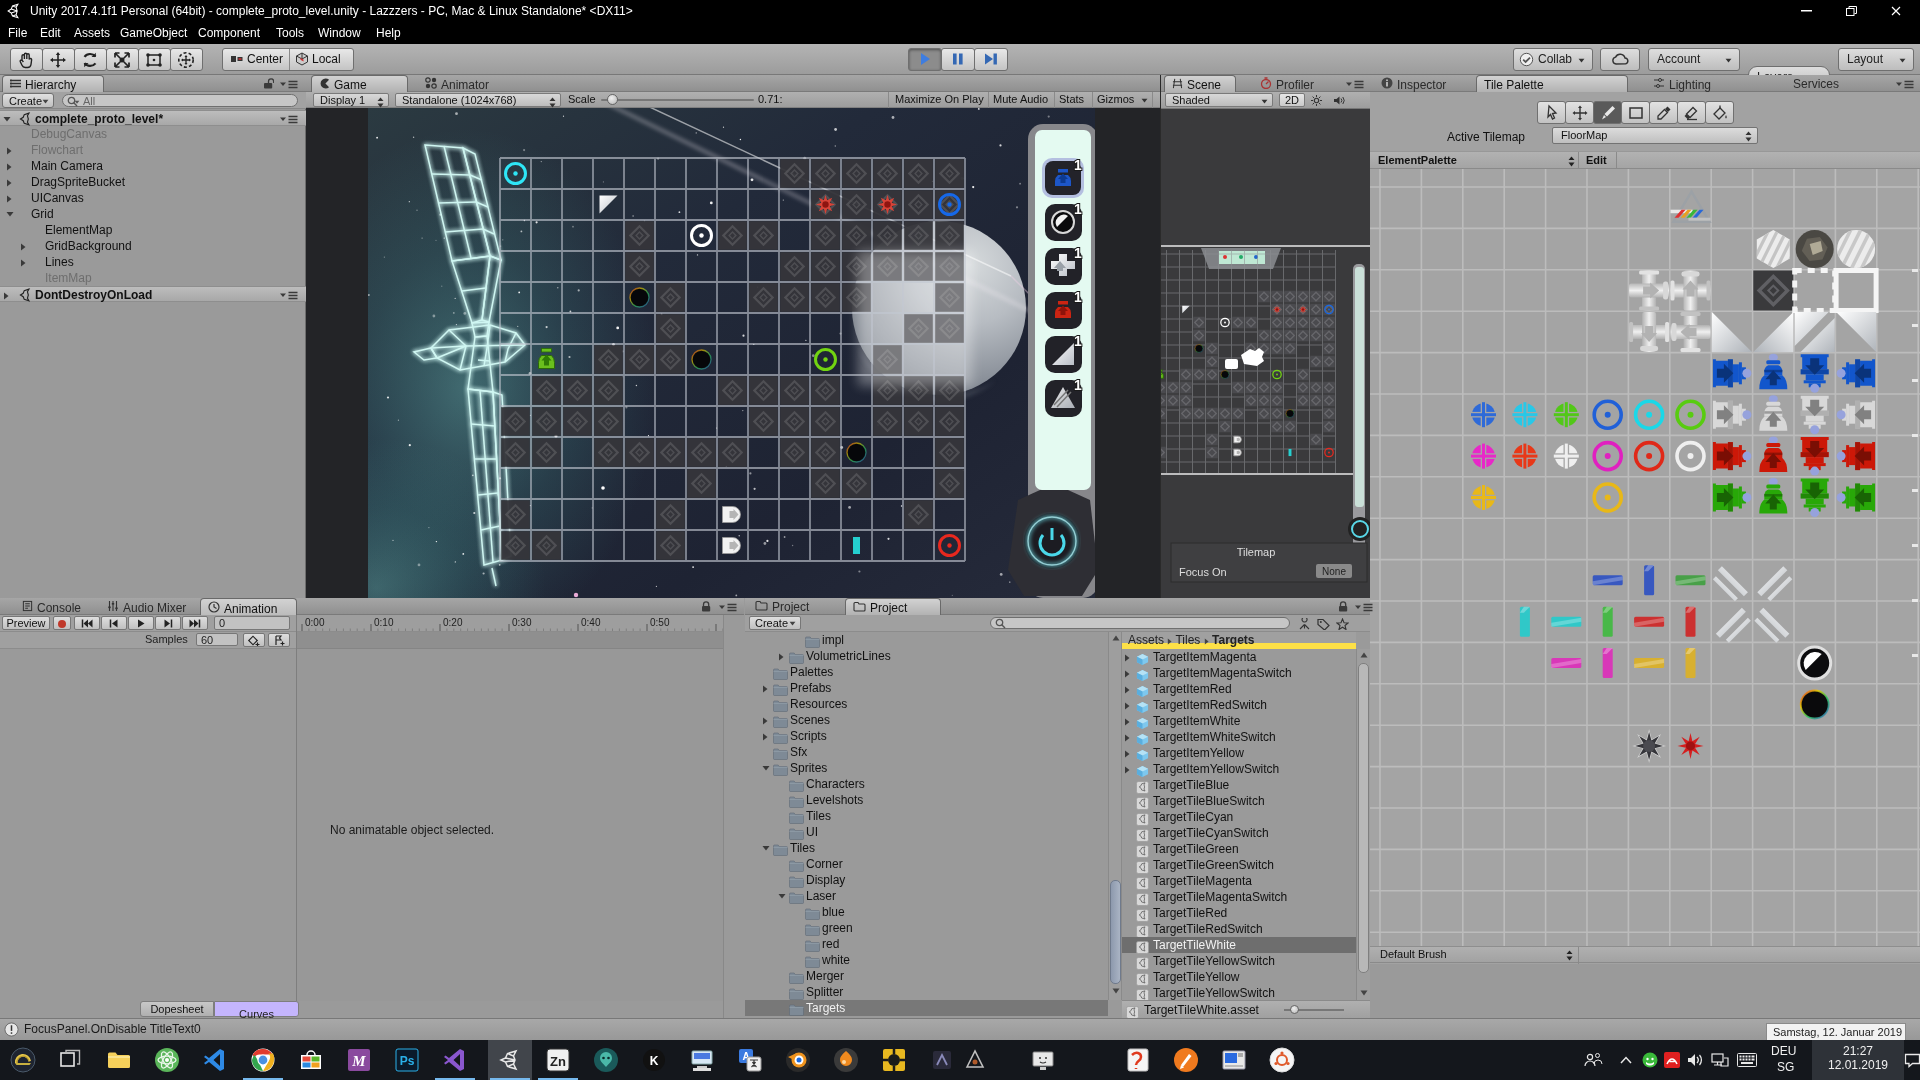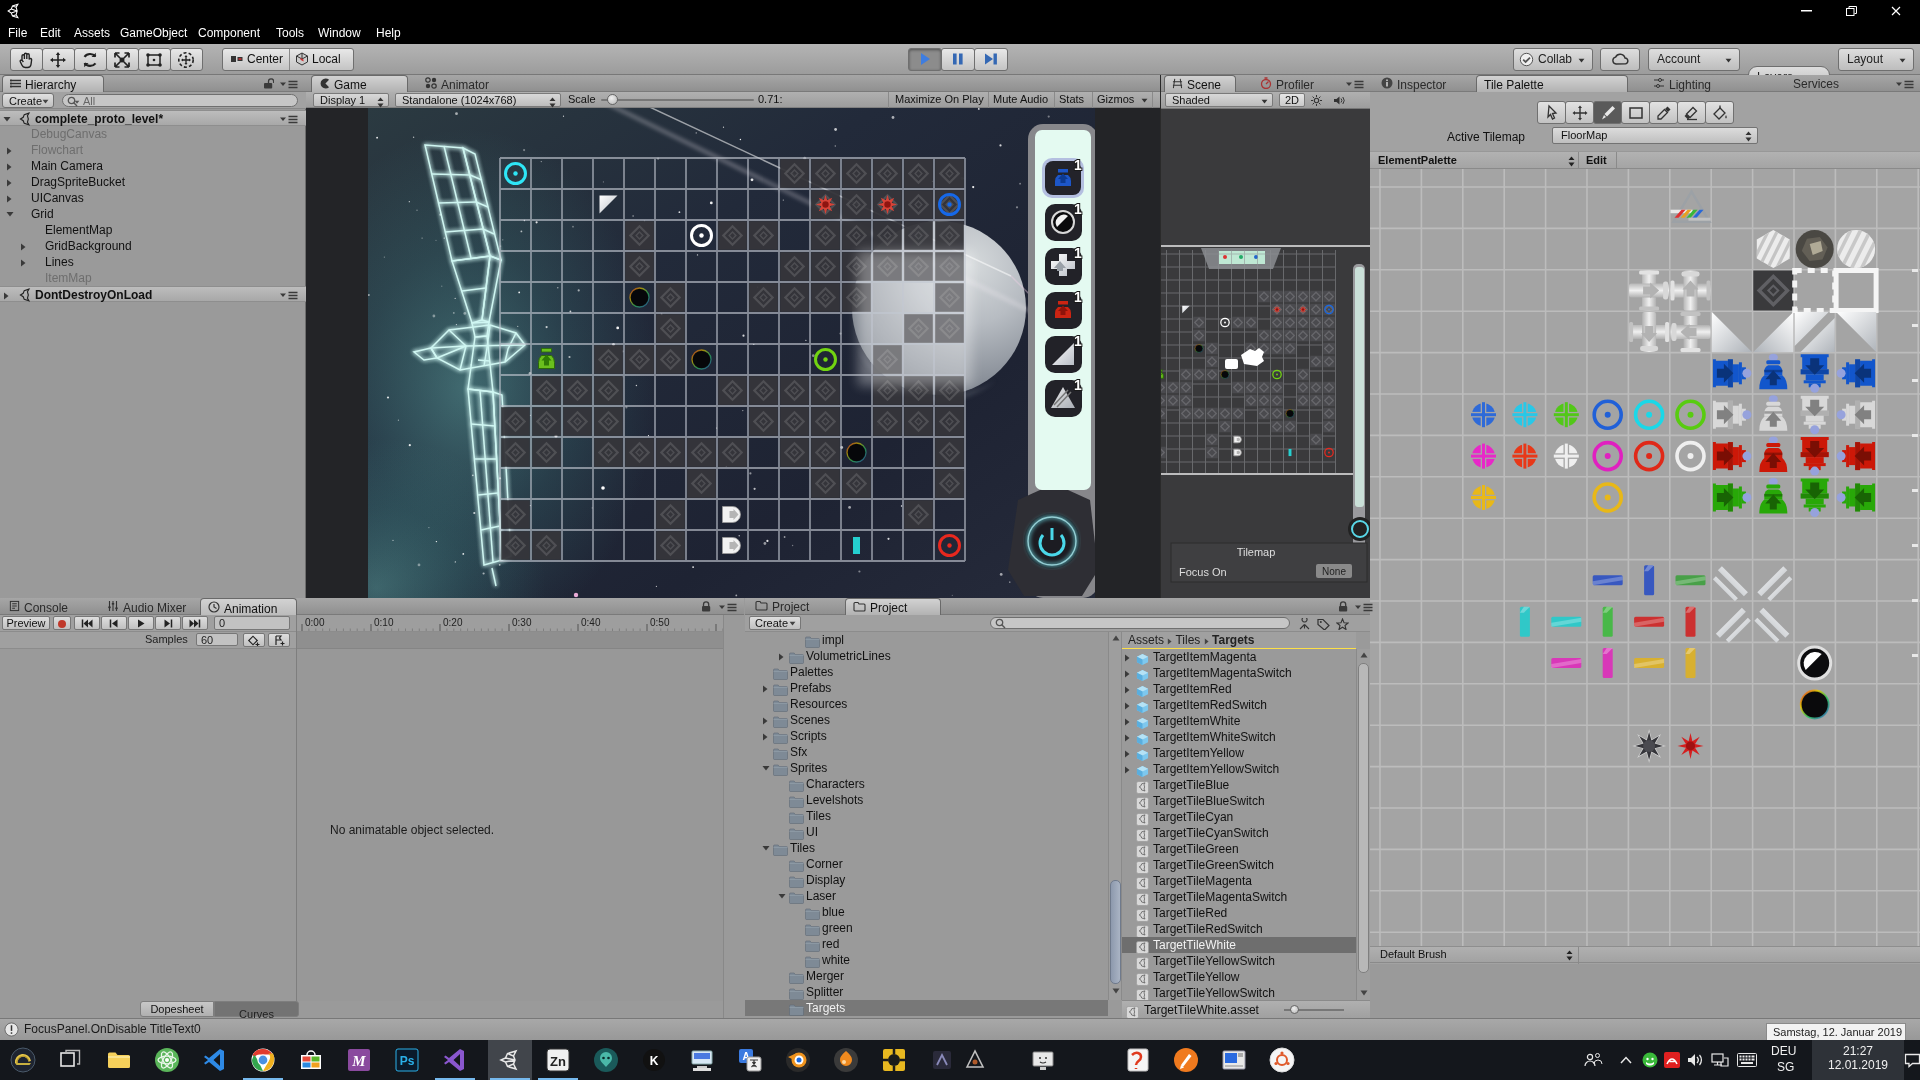--- a/index.html
+++ b/index.html
@@ -5,20 +5,21 @@
 html,body { width:1920px; height:1080px; overflow:hidden; }
 body { font-family:"Liberation Sans", sans-serif; background:#9a9a9a; position:relative; }
 .abs { position:absolute; }
 </style></head>
 <body>
 
 <div class="abs" style="left:0;top:0;width:1920px;height:22px;background:#000;">
   <svg class="abs" style="left:6px;top:3px" width="17" height="16" viewBox="0 0 24 24">
     <path d="M17 2 L9 4.5 7.2 9 2.5 12 7.2 15 9 19.5 17 22 14.5 17.5 16 12 14.5 6.5 Z M14.5 6.5 L9 4.5 M14.5 17.5 L9 19.5 M16 12 L7.2 9 M16 12 L7.2 15" fill="none" stroke="#fff" stroke-width="1.6"></path>
   </svg>
+  <div class="abs" style="left:30px;top:4px;color:#fff;font-size:12px;">Unity 2017.4.1f1 Personal (64bit) - complete_proto_level.unity - Lazzzers - PC, Mac &amp; Linux Standalone* &lt;DX11&gt;</div>
   <svg class="abs" style="left:1801px;top:10px" width="11" height="2" viewBox="0 0 11 2">
       <rect width="11" height="1.5" fill="#fff"></rect>
     </svg>
   <svg class="abs" style="left:1846px;top:6px" width="11" height="10" viewBox="0 0 11 10">
       <rect x="0.5" y="2.5" width="7.5" height="7" fill="none" stroke="#fff"></rect>
       <path d="M3 2.5 V0.5 h7.5 v7 H8.5" fill="none" stroke="#fff"></path>
     </svg>
   <svg class="abs" style="left:1891px;top:6px" width="10" height="10" viewBox="0 0 10 10">
       <path d="M1 1 L9 9 M9 1 L1 9" stroke="#fff" stroke-width="1.2"></path>
     </svg>
@@ -1677,21 +1678,21 @@
           <path d="M0.5 4 L3.5 0.5 L6.5 4 Z M0.5 6.5 L3.5 10.5 L6.5 6.5 Z" fill="#222"></path>
         </svg>
       </div>
       <div class="abs" style="left:208px;top:0;width:1px;height:17px;background:#8a8a8a;"></div>
     </div>
     <div class="abs" style="left:0;top:889px;width:550px;height:54px;background:#9a9a9a;"></div>
   </div>
 
 <div class="abs" style="left:0;top:598px;width:744px;height:420px;background:#9a9a9a;border-right:1px solid #6e6e6e;">
   <div class="abs" style="left:0;top:0;width:744px;height:17px;background:linear-gradient(#a6a6a6,#909090);border-bottom:1px solid #7a7a7a;"></div>
-  <div class="abs" style="left:2px;top:0px;height:17px;">
+  <div class="abs" style="left:15px;top:0px;height:17px;">
       <div style="margin:2px 0 0 7px;font-size:12px;color:#2a2a2a;white-space:nowrap;"><svg width="11" height="12" viewBox="0 0 12 12" style="margin-right:4px">
           <rect x="1.5" y="1" width="9" height="10" fill="none" stroke="#333" stroke-width="1.1"></rect>
           <path d="M3.5 3.5 H8.5 M3.5 6 H8.5 M3.5 8.5 H6.5" stroke="#333" stroke-width="1.1"></path>
         </svg>Console</div>
     </div>
   <div class="abs" style="left:100px;top:0px;height:17px;">
       <div style="margin:2px 0 0 7px;font-size:12px;color:#2a2a2a;white-space:nowrap;"><svg width="12" height="12" viewBox="0 0 12 12" style="margin-right:4px">
           <path d="M2.5 1 V11 M6 1 V11 M9.5 1 V11" stroke="#333" stroke-width="1.1"></path>
           <rect x="1.3" y="6.5" width="2.4" height="1.6" fill="#333"></rect>
           <rect x="4.8" y="3" width="2.4" height="1.6" fill="#333"></rect>
@@ -1846,21 +1847,21 @@
         <line x1="468.3" y1="13.5" x2="468.3" y2="17" stroke="#777" stroke-width="0.8"></line>
         <line x1="475.2" y1="13.5" x2="475.2" y2="17" stroke="#777" stroke-width="0.8"></line>
         <line x1="482.1" y1="13.5" x2="482.1" y2="17" stroke="#777" stroke-width="0.8"></line>
       </svg></div>
   <div class="abs" style="left:296px;top:34px;width:427px;height:17px;background:#8f8f8f;border-bottom:1px solid #858585;"></div>
   <div class="abs" style="left:296px;top:51px;width:427px;height:352px;background:#989898;"></div>
   <div class="abs" style="left:296px;top:0px;width:1px;height:420px;background:#7e7e7e;top:17px;height:386px;"></div>
   <div class="abs" style="left:330px;top:225px;font-size:12px;color:#1a1a1a;">No animatable object selected.</div>
   <div class="abs" style="left:723px;top:17px;width:21px;height:403px;background:#9a9a9a;border-left:1px solid #888;"></div>
   <div class="abs" style="left:140px;top:403px;width:74px;height:16px;background:linear-gradient(#c8c8c8,#b0b0b0);border:1px solid #7e7e7e;border-radius:3px 0 0 3px;font-size:11px;color:#111;text-align:center;padding-top:1px;">Dopesheet</div>
-  <div class="abs" style="left:214px;top:403px;width:85px;height:16px;background:#737373;border:1px solid #7e7e7e;border-radius:0 3px 3px 0;font-size:11px;color:#222;text-align:center;padding-top:6px;">Curves</div>
+  <div class="abs" style="left:214px;top:403px;width:85px;height:16px;background:#c4b5fd;border:1px solid #7e7e7e;border-radius:0 3px 3px 0;font-size:11px;color:#222;text-align:center;padding-top:6px;">Curves</div>
 </div>
 
 <div class="abs" style="left:745px;top:598px;width:625px;height:420px;background:#9a9a9a;">
   <div class="abs" style="left:0;top:0;width:625px;height:17px;background:linear-gradient(#a6a6a6,#909090);border-bottom:1px solid #7a7a7a;"></div>
   <div class="abs" style="left:3px;top:0px;height:17px;">
       <div style="margin:2px 0 0 7px;font-size:12px;color:#2a2a2a;white-space:nowrap;"><svg width="13" height="11" viewBox="0 0 13 11" style="margin-right:4px">
           <path d="M1 2.5 a1 1 0 0 1 1 -1 h3 l1 1.5 h5 a1 1 0 0 1 1 1 v5 a1 1 0 0 1 -1 1 h-9 a1 1 0 0 1 -1 -1 Z" fill="none" stroke="#333" stroke-width="1.1"></path>
         </svg>Project</div>
     </div>
   <div class="abs" style="left:100px;top:0px;width:96px;height:17px;background:linear-gradient(#d2d2d2,#b2b2b2);border:1px solid #696969;border-bottom:none;border-radius:4px 4px 0 0;">
@@ -2114,21 +2115,21 @@
     </div>
   <div class="abs" style="left:363px;top:34px;width:14px;height:368px;background:#9e9e9e;border-left:1px solid #8a8a8a;border-right:1px solid #8a8a8a;">
     <svg class="abs" style="left:3px;top:3px" width="8" height="6" viewBox="0 0 8 6">
         <path d="M4 0.5 L7.5 5.5 H0.5 Z" fill="#444"></path>
       </svg>
     <div class="abs" style="left:1px;top:248px;width:11px;height:104px;background:linear-gradient(90deg,#8d99ad,#aab4c4);border:1px solid #6f7a8c;border-radius:5px;"></div>
     <svg class="abs" style="left:3px;top:356px" width="8" height="6" viewBox="0 0 8 6">
         <path d="M4 5.5 L7.5 0.5 H0.5 Z" fill="#444"></path>
       </svg>
   </div>
-  <div class="abs" style="left:377px;top:34px;width:234px;height:17px;background:#a0a0a0;border-bottom:1px solid #fde047;">
+  <div class="abs" style="left:377px;top:34px;width:234px;height:17px;background:#a0a0a0;border-bottom:6px solid #fde047;">
     <div class="abs" style="left:6px;top:1px;font-size:12px;color:#222;">Assets <span style="display:inline-block;vertical-align:-1px"><svg width="5" height="7" viewBox="0 0 6 8" style="display:block">
             <path d="M1 0.5 L5.5 4 L1 7.5 Z" fill="#444"></path>
           </svg></span> Tiles <span style="display:inline-block;vertical-align:-1px"><svg width="5" height="7" viewBox="0 0 6 8" style="display:block">
             <path d="M1 0.5 L5.5 4 L1 7.5 Z" fill="#444"></path>
           </svg></span> <b>Targets</b></div>
   </div>
     <div class="abs" style="left:377px;top:0;width:234px;">
       <div class="abs" style="left:0;top:51px;width:234px;height:16px;">
         <div class="abs" style="left:2px;top:5px;">
           <svg width="6" height="8" viewBox="0 0 6 8" style="display:block">

